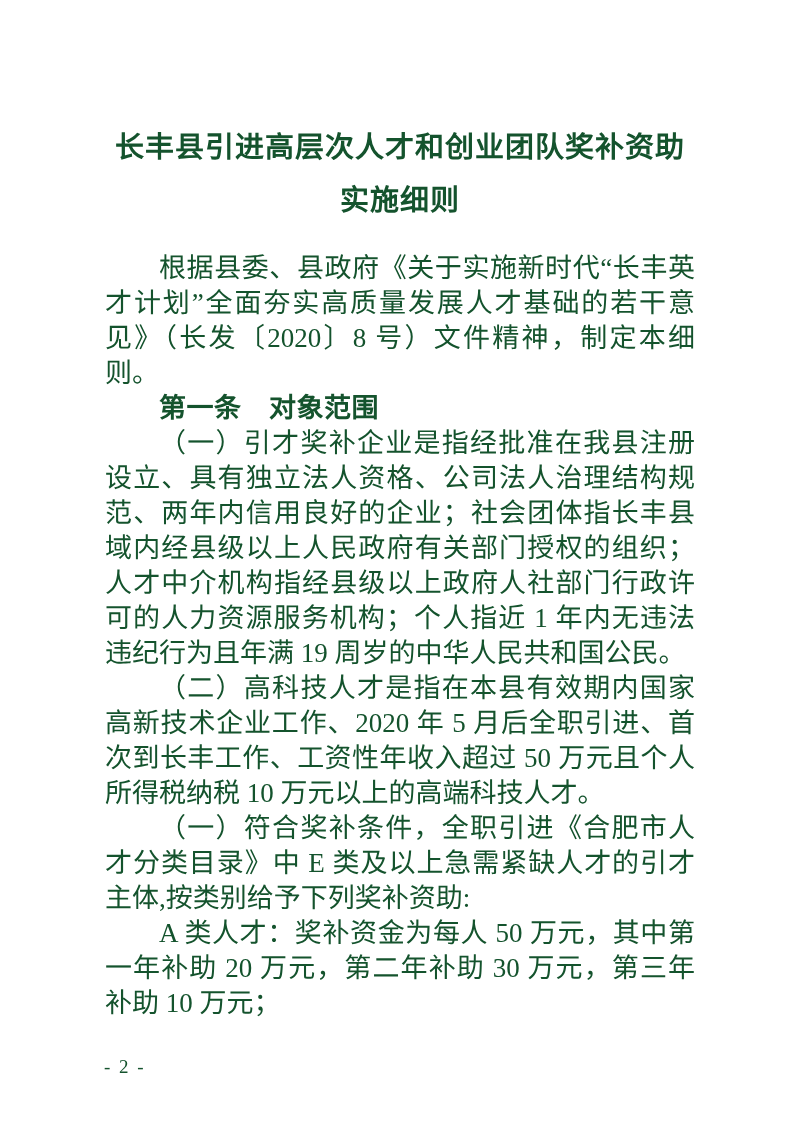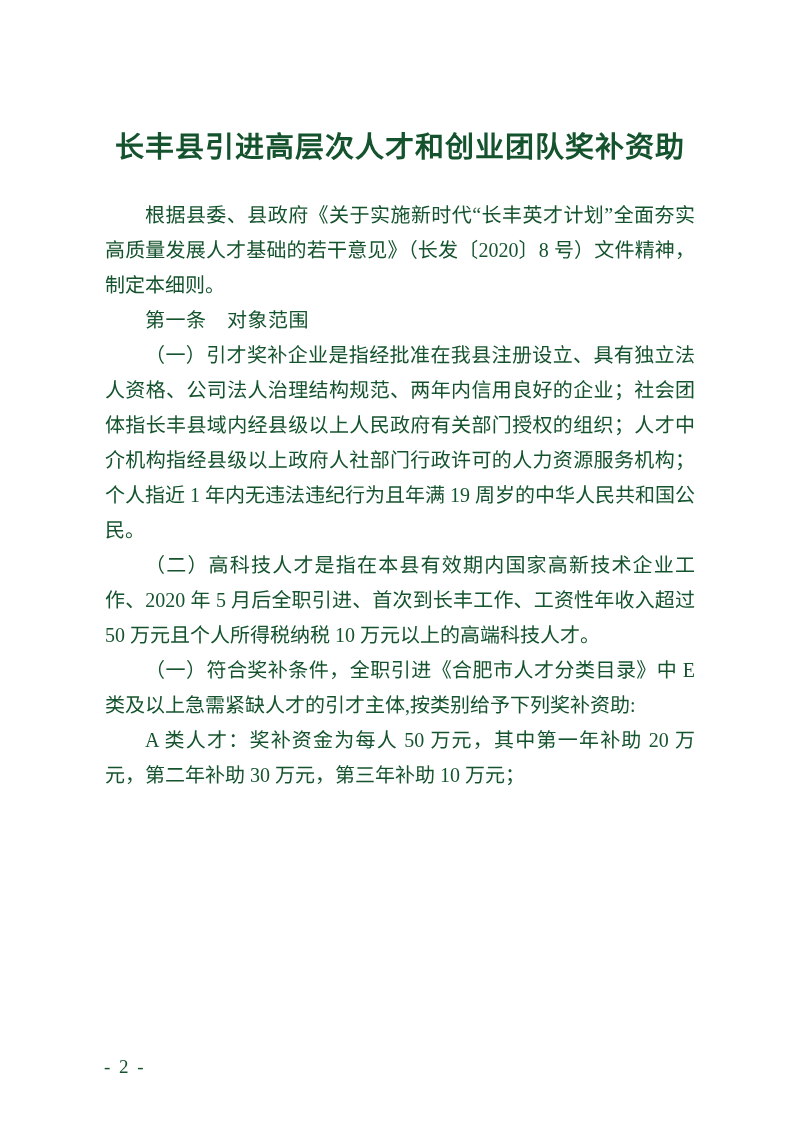--- a/index.html
+++ b/index.html
@@ -26,30 +26,30 @@
   .doc-title {
     font-size: 29px;
     font-weight: 700;
     line-height: 53px;
     text-align: center;
     letter-spacing: 1px;
     margin-bottom: 24px;
     font-family: "Liberation Serif", "DejaVu Serif", serif;
   }
   .doc-body {
-    font-size: 20px;
+    font-size: 27px;
     line-height: 35px;
     text-align: justify;
   }
   .doc-body p {
     margin: 0;
     text-indent: 2em;
   }
   .doc-body p.heading {
-    font-weight: 400;
+    font-weight: 700;
     font-family: "Liberation Sans", "DejaVu Sans", sans-serif;
     letter-spacing: 0.5px;
     text-align: left;
   }
   .page-number {
     position: absolute;
     left: 104px;
     top: 1038px;
     font-size: 19px;
     line-height: 22px;
@@ -58,20 +58,21 @@
   }
 </style>
 </head>
 <body>
 
 <div class="page">
   <div class="content">
 
     <div class="doc-title">
       <div>长丰县引进高层次人才和创业团队奖补资助</div>
+      <div>实施细则</div>
     </div>
 
     <div class="doc-body">
       <p class="para">根据县委、县政府《关于实施新时代“长丰英才计划”全面夯实高质量发展人才基础的若干意见》（长发〔2020〕8 号）文件精神，制定本细则。</p>
       <p class="para heading">第一条　对象范围</p>
       <p class="para">（一）引才奖补企业是指经批准在我县注册设立、具有独立法人资格、公司法人治理结构规范、两年内信用良好的企业；社会团体指长丰县域内经县级以上人民政府有关部门授权的组织；人才中介机构指经县级以上政府人社部门行政许可的人力资源服务机构；个人指近 1 年内无违法违纪行为且年满 19 周岁的中华人民共和国公民。</p>
       <p class="para">（二）高科技人才是指在本县有效期内国家高新技术企业工作、2020 年 5 月后全职引进、首次到长丰工作、工资性年收入超过 50 万元且个人所得税纳税 10 万元以上的高端科技人才。</p>
       <p class="para">（一）符合奖补条件，全职引进《合肥市人才分类目录》中 E 类及以上急需紧缺人才的引才主体,按类别给予下列奖补资助:</p>
       <p class="para">A 类人才：奖补资金为每人 50 万元，其中第一年补助 20 万元，第二年补助 30 万元，第三年补助 10 万元；</p>
     </div>

